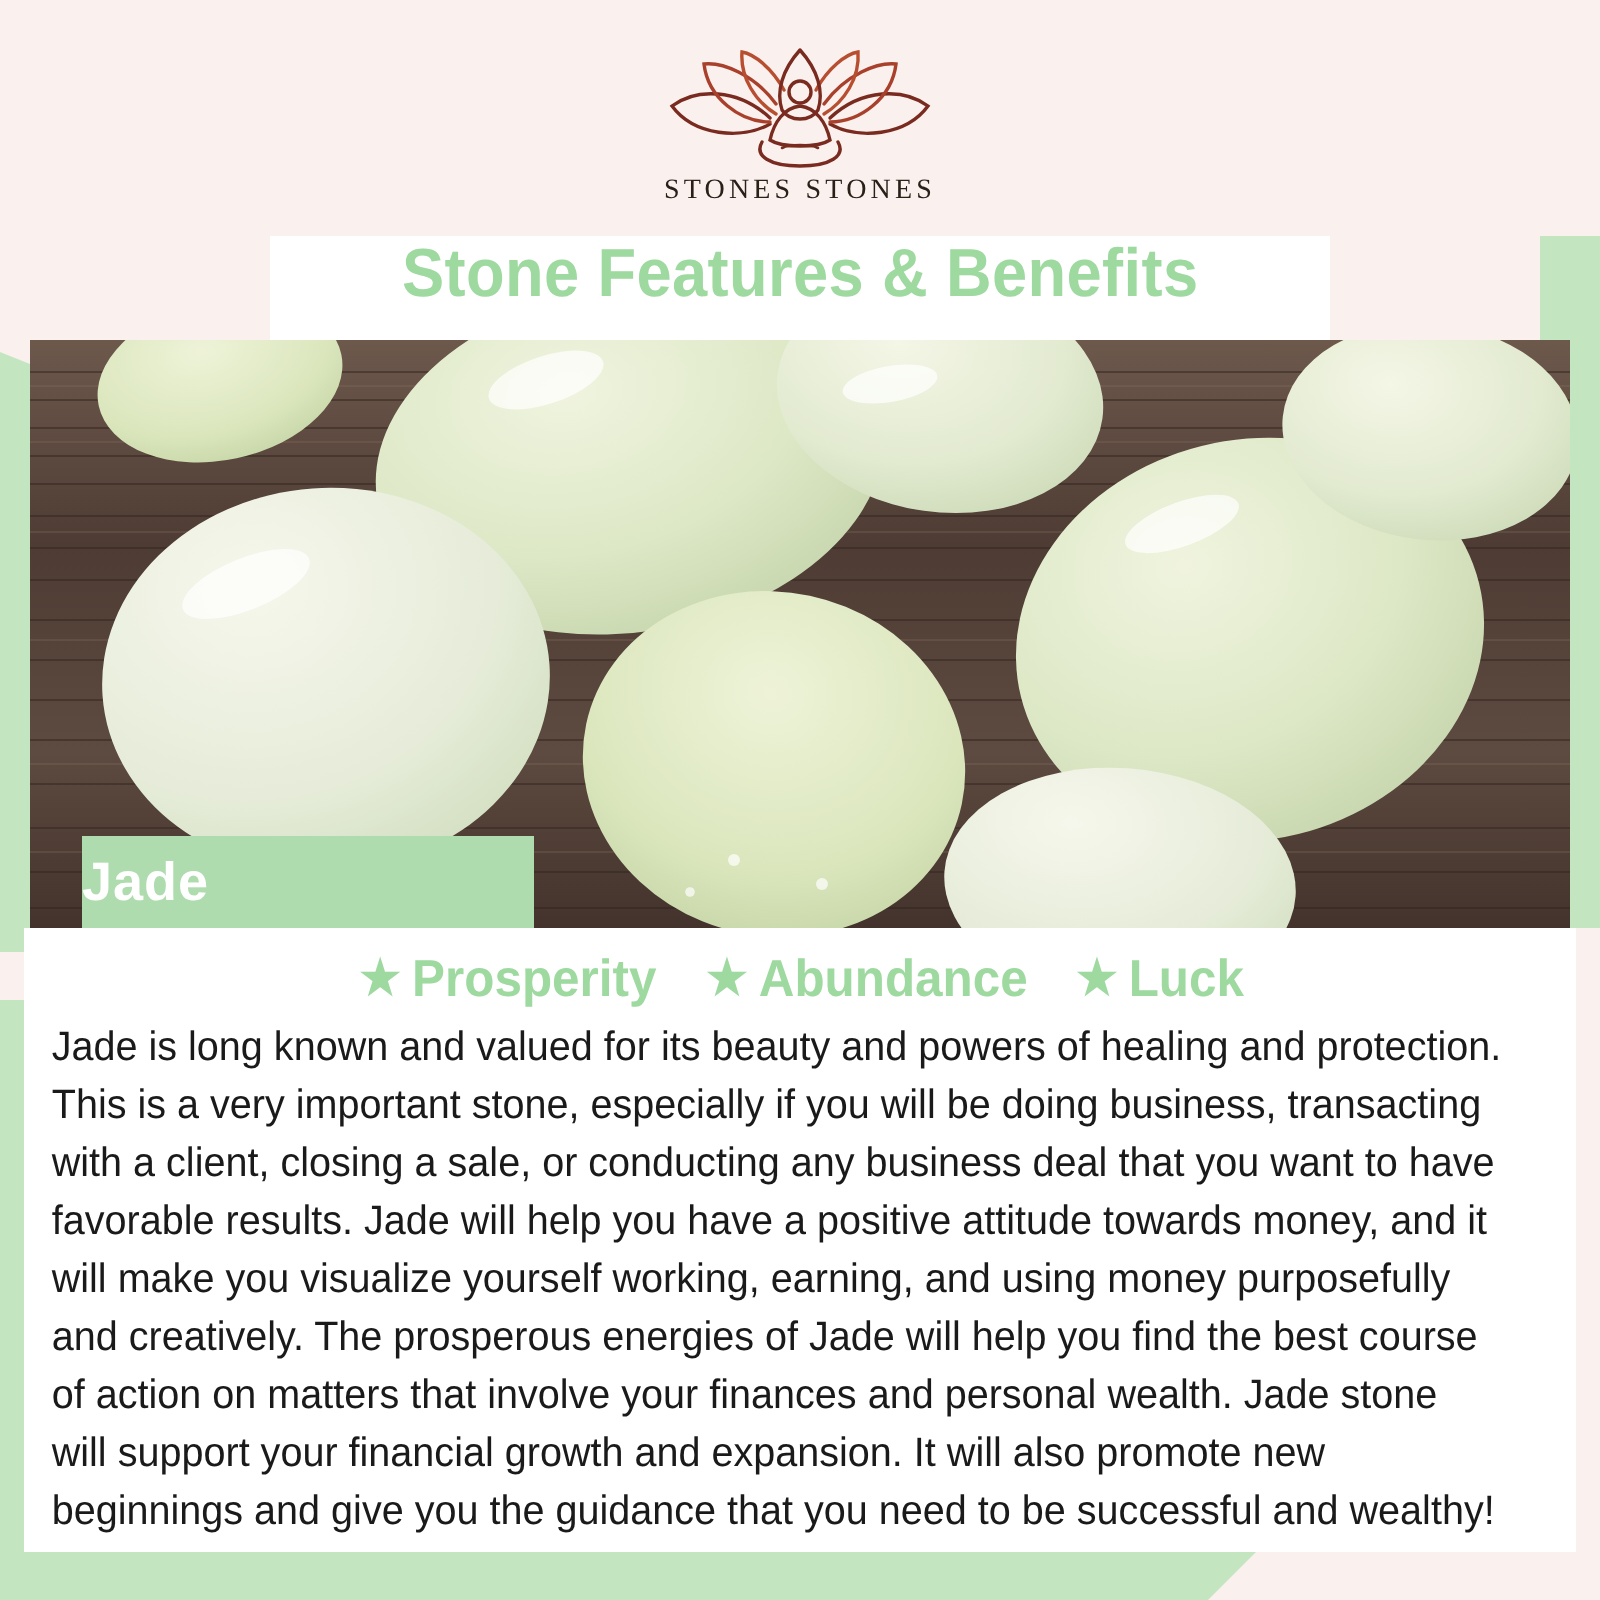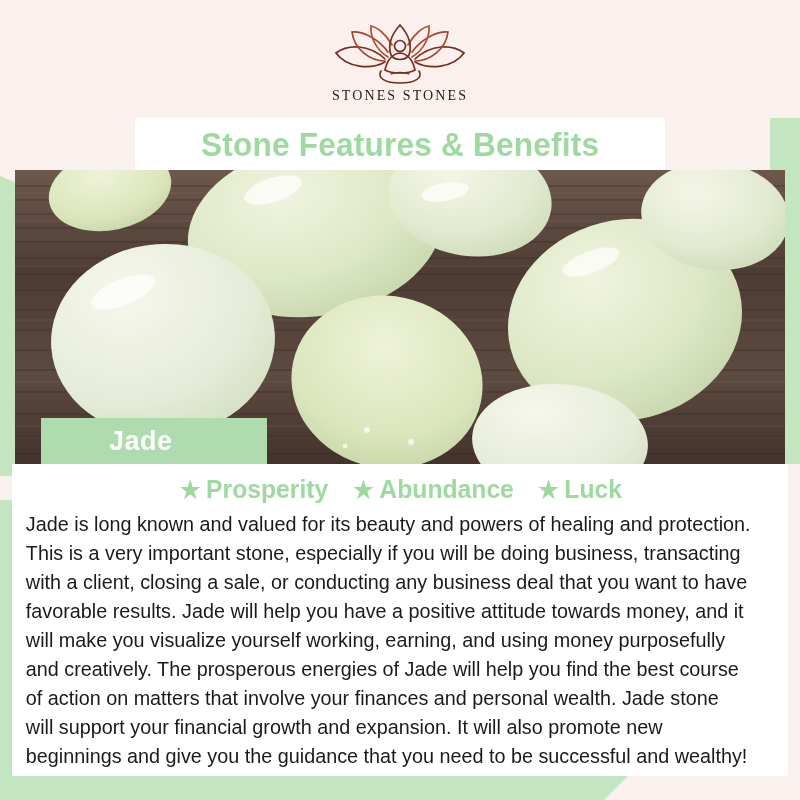--- a/index.html
+++ b/index.html
@@ -52,21 +52,21 @@
     font-size:14px; letter-spacing:2.1px;
     color:#2b2018;
   }
 
   
   .title-banner {
     position:relative; z-index:4;
     margin:0 auto;
     width:530px; height:52px;
     background:#ffffff;
-    display:flex; align-items:center; justify-content:center;
+    display:flex; justify-content:center;
   }
   .title-banner h1 {
     font-family:"Liberation Sans Narrow","Liberation Sans",sans-serif;
     font-weight:bold;
     font-size:34px;
     letter-spacing:0.2px;
     color:#9ed9a0;
     transform:scaleX(0.93);
     white-space:nowrap;
   }
@@ -82,21 +82,20 @@
   .photo svg { display:block; width:100%; height:100%; }
 
   .jade-tag {
     position:absolute; z-index:5;
     left:26px; bottom:0;
     width:226px; height:46px;
     background:#aedcae;
     display:flex; align-items:center;
   }
   .jade-tag span {
-    margin-left:68px;
     color:#ffffff;
     font-size:27px;
     font-weight:bold;
     letter-spacing:0.5px;
     text-align:right;
   }
 
   
   .content {
     position:relative; z-index:3;

